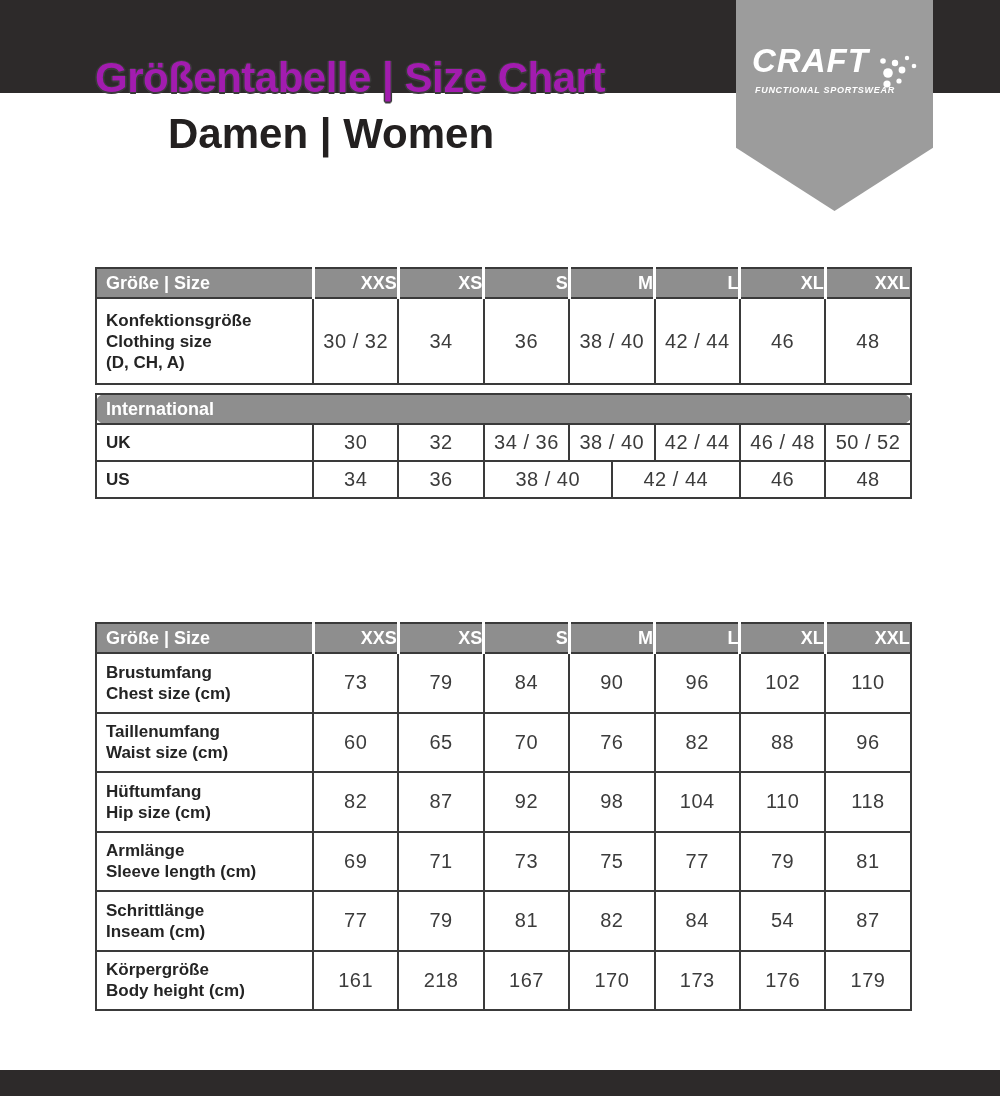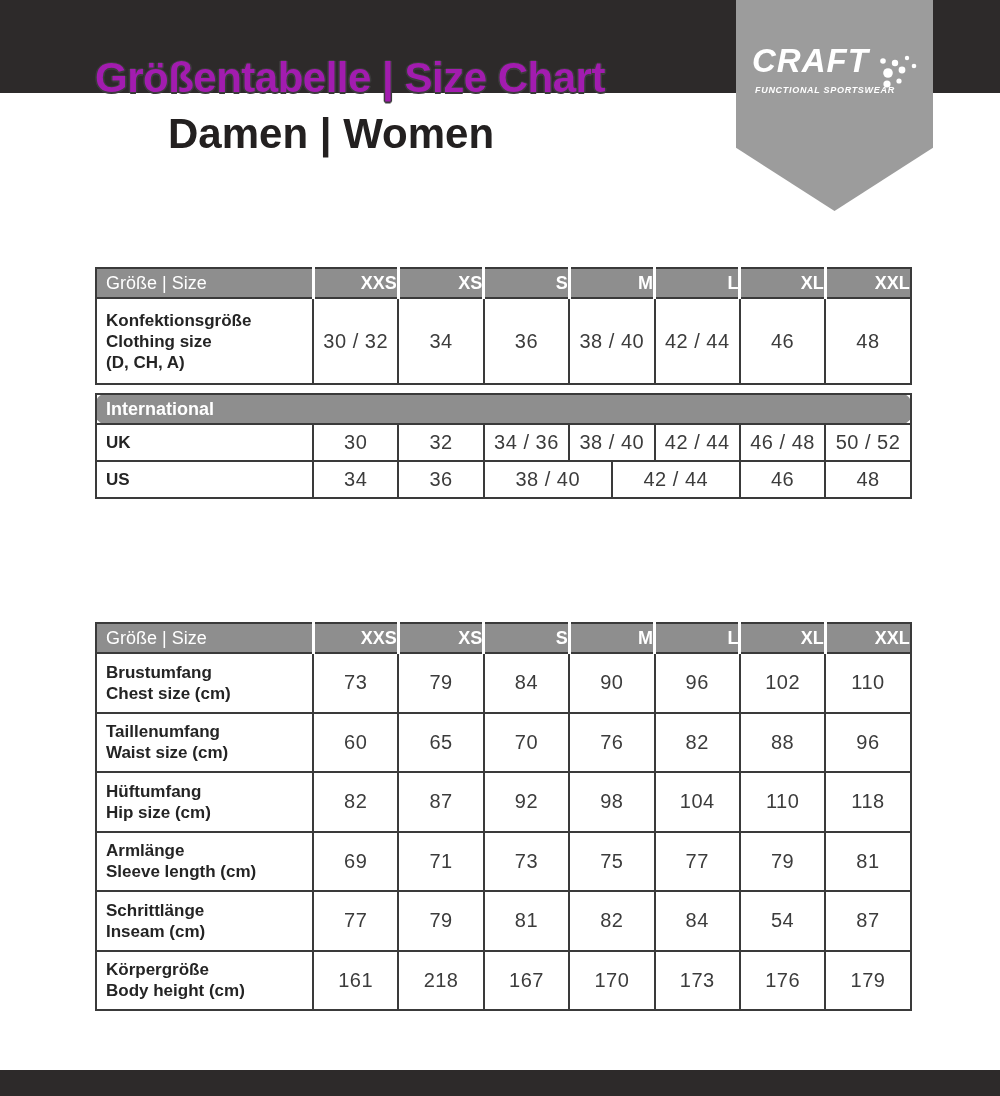--- a/index.html
+++ b/index.html
@@ -41,21 +41,21 @@
     width:815px;
   }
   #tableA{top:267px;}
   #tableB{top:393px;}
   #table2{top:622px;}
 
   .size-table td,.size-table th{border:2px solid #3a3a3a;padding:0;overflow:hidden;}
 
   th.corner-cell{
     background:#8e8e8e;color:#ffffff;text-align:left;padding-left:9px;
-    font-size:18px;font-weight:normal;height:28px;
+    font-size:18px;font-weight:bold;height:28px;
   }
   th.size-col{
     background:#8e8e8e;color:#ffffff;text-align:right;font-size:18px;
     font-weight:bold;border-left:3px solid #ffffff;height:28px;
   }
   td.intl-bar{
     background:#8e8e8e;color:#ffffff;font-weight:bold;font-size:18px;
     text-align:left;padding-left:9px;height:28px;border-radius:9px;
   }
   td.label-cell{

